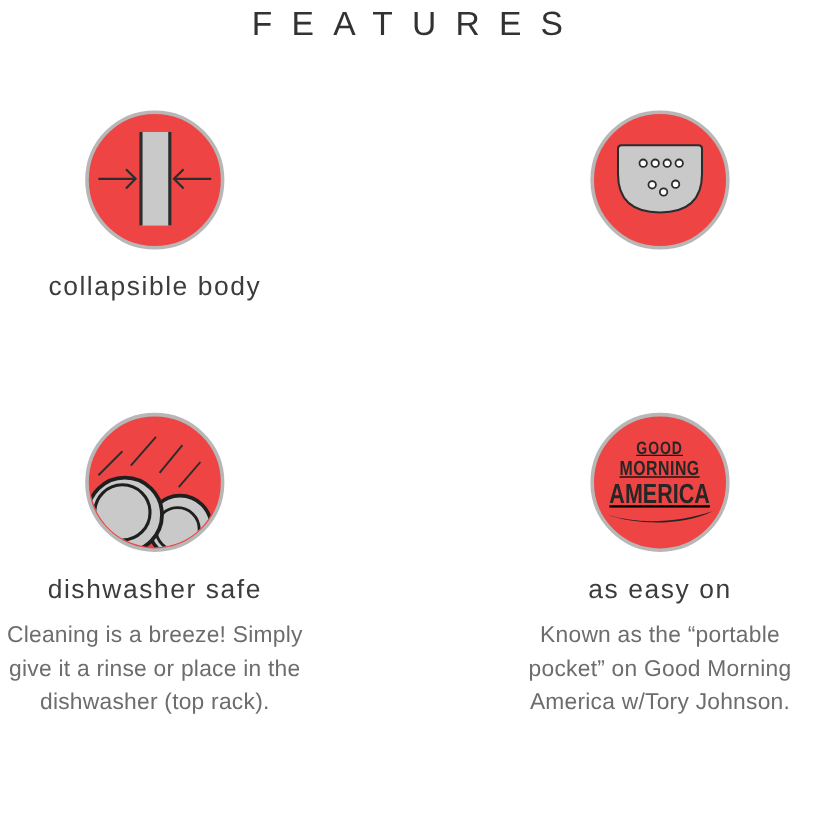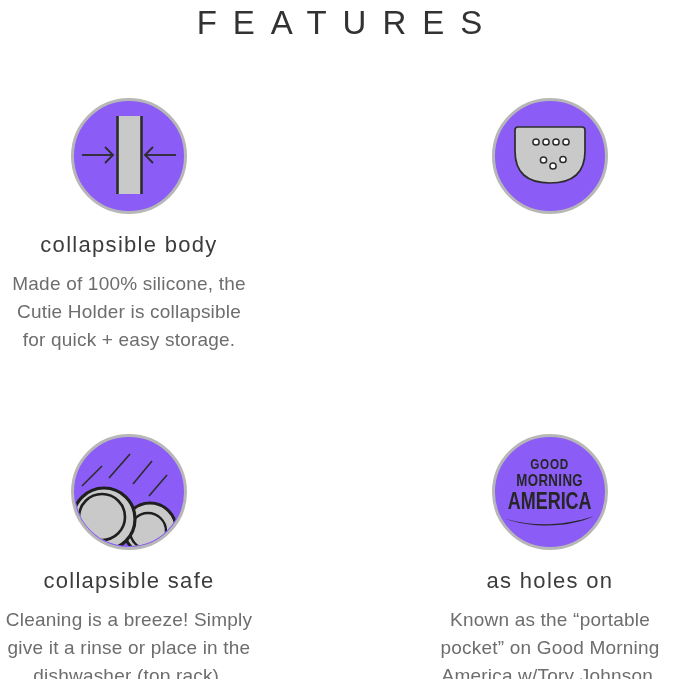--- a/index.html
+++ b/index.html
@@ -15,21 +15,21 @@
   }
   .page {
     width: 679px;
     height: 679px;
     position: relative;
   }
   .title {
     margin: 0;
     padding-top: 4px;
     text-align: center;
-    font-size: 33px;
+    font-size: 28px;
     font-weight: 400;
     letter-spacing: 16px;
     text-indent: 16px;
     color: #323232;
   }
   .grid {
     display: grid;
     grid-template-columns: 258px 258px;
     justify-content: space-between;
     row-gap: 80px;
@@ -42,22 +42,23 @@
     text-align: center;
   }
   .icon-circle {
     width: 110px;
     height: 110px;
     border: 3px solid #b7b7b7;
     border-radius: 50%;
     display: flex;
     align-items: center;
     margin-bottom: 18px;
-    background: #8b5cf6;
+    background: #ef4444;
     box-sizing: content-box;
+    text-decoration: underline;
   }
   .icon-circle svg { display: block; }
   .feature-heading {
     margin: 0 0 12px 0;
     font-size: 22px;
     font-weight: 400;
     letter-spacing: 1.3px;
     color: #3c3c3c;
   }
   .feature-body {
@@ -106,23 +107,20 @@
           <line x1="67.5" y1="15" x2="67.5" y2="93" stroke="#2c2c2c" stroke-width="2.6"></line>
           <g stroke="#2c2c2c" stroke-width="1.8" fill="none">
             <line x1="8" y1="54" x2="39" y2="54"></line>
             <polyline points="31,46 39,54 31,62"></polyline>
             <line x1="102" y1="54" x2="71" y2="54"></line>
             <polyline points="79,46 71,54 79,62"></polyline>
           </g>
         </svg>
       </div>
       <h2 class="feature-heading">collapsible body</h2>
-      <p class="feature-body">Made of 100% silicone, the
-Cutie Holder is collapsible
-for quick + easy storage.</p>
     </section>
 
     <section class="feature">
       <div class="icon-circle">
         <svg width="110" height="110" viewBox="0 0 110 110">
           <path d="M23,26 L87,26 Q90,26 90,29 L90,50 Q90,82 55,82 Q20,82 20,50 L20,29 Q20,26 23,26 Z" fill="#c9c9c9" stroke="#2c2c2c" stroke-width="1.7"></path>
           <g fill="#ffffff" stroke="#2c2c2c" stroke-width="1.5">
             <circle cx="41" cy="41" r="3.1"></circle>
             <circle cx="51" cy="41" r="3.1"></circle>
             <circle cx="61" cy="41" r="3.1"></circle>
@@ -150,39 +148,39 @@
               <line x1="59" y1="47" x2="78" y2="24"></line>
               <line x1="75" y1="59" x2="93" y2="38"></line>
             </g>
             <circle cx="76" cy="92" r="26" fill="#c9c9c9" stroke="#1f1f1f" stroke-width="3"></circle>
             <circle cx="74" cy="94" r="18" fill="#c9c9c9" stroke="#1f1f1f" stroke-width="2.4"></circle>
             <circle cx="30" cy="82" r="31" fill="#c9c9c9" stroke="#1f1f1f" stroke-width="3.2"></circle>
             <circle cx="28" cy="80" r="23" fill="#c9c9c9" stroke="#1f1f1f" stroke-width="2.6"></circle>
           </g>
         </svg>
       </div>
-      <h2 class="feature-heading">collapsible safe</h2>
+      <h2 class="feature-heading">dishwasher safe</h2>
       <p class="feature-body">Cleaning is a breeze! Simply
 give it a rinse or place in the
 dishwasher (top rack).</p>
     </section>
 
     <section class="feature">
       <div class="icon-circle">
         <div class="gma-logo">
           <div class="gma-text">
             <div class="gma-line-good">GOOD</div>
             <div class="gma-line-morning">MORNING</div>
             <div class="gma-line-america">AMERICA</div>
           </div>
           <svg class="gma-swoosh" width="92" height="14" viewBox="0 0 92 14">
             <path d="M2,4 C28,12 60,11 90,1 C66,13 28,13 2,4 Z" fill="#262626"></path>
           </svg>
         </div>
       </div>
-      <h2 class="feature-heading">as holes on</h2>
+      <h2 class="feature-heading">as easy on</h2>
       <p class="feature-body">Known as the “portable
 pocket” on Good Morning
 America w/Tory Johnson.</p>
     </section>
 
   </div>
 </div>
 
 </body></html>

